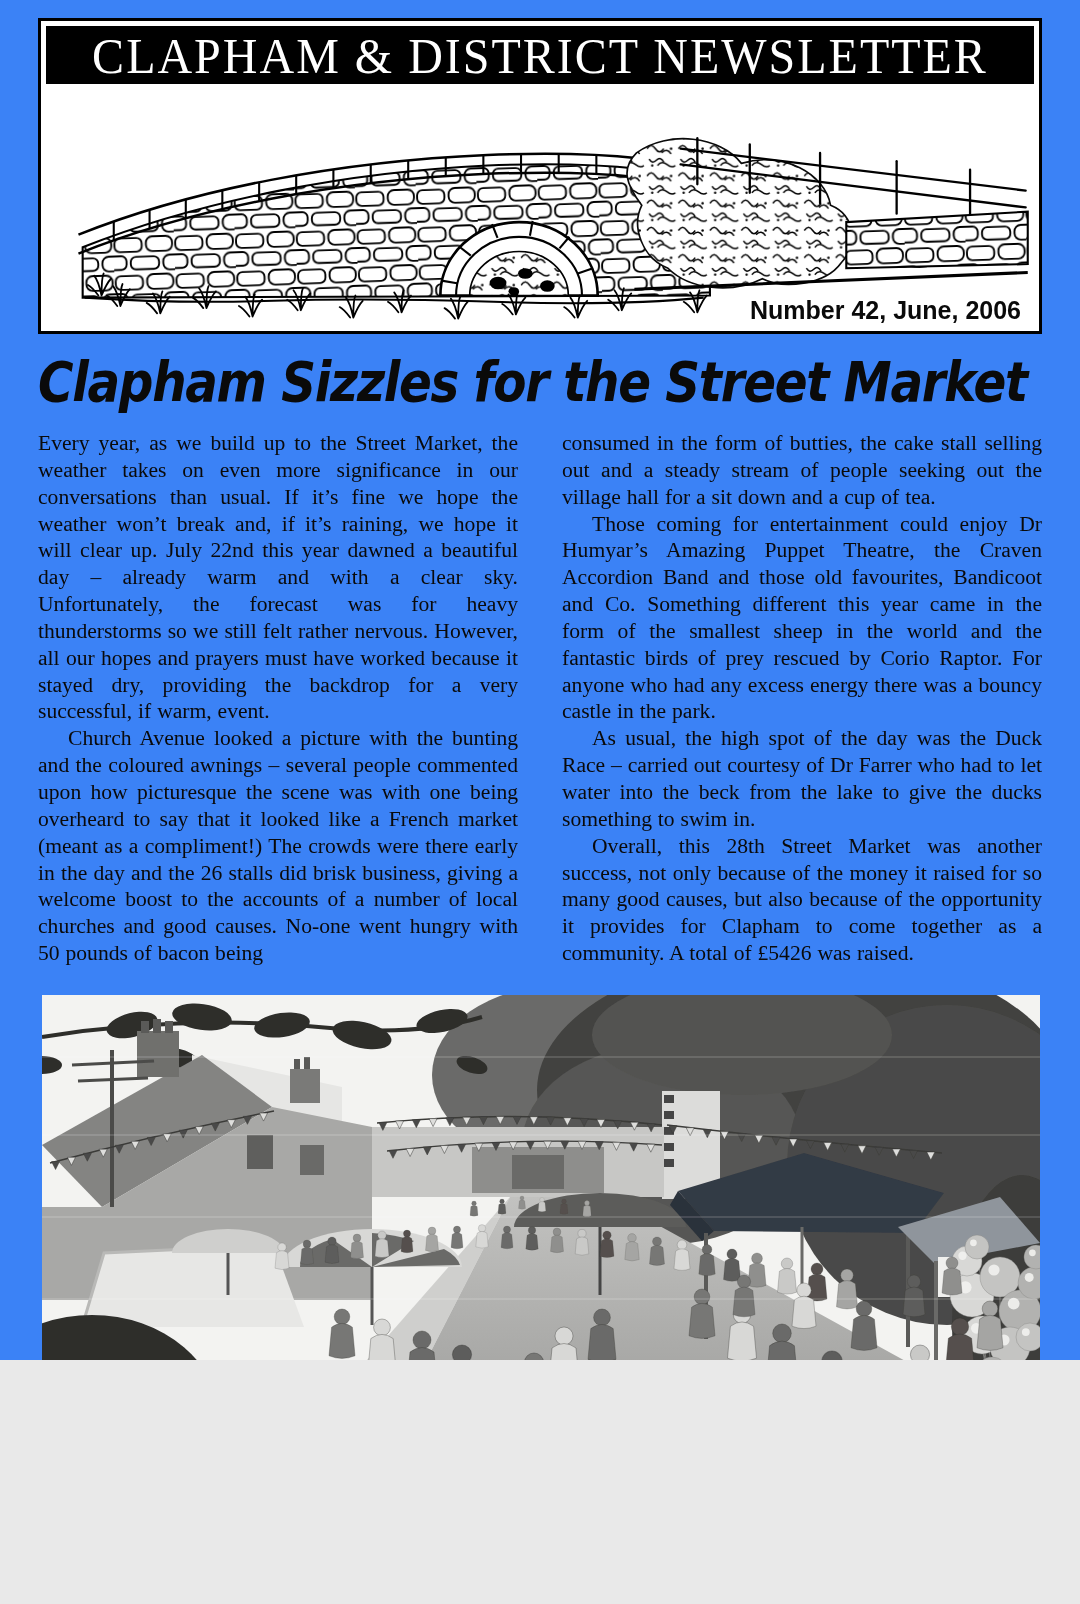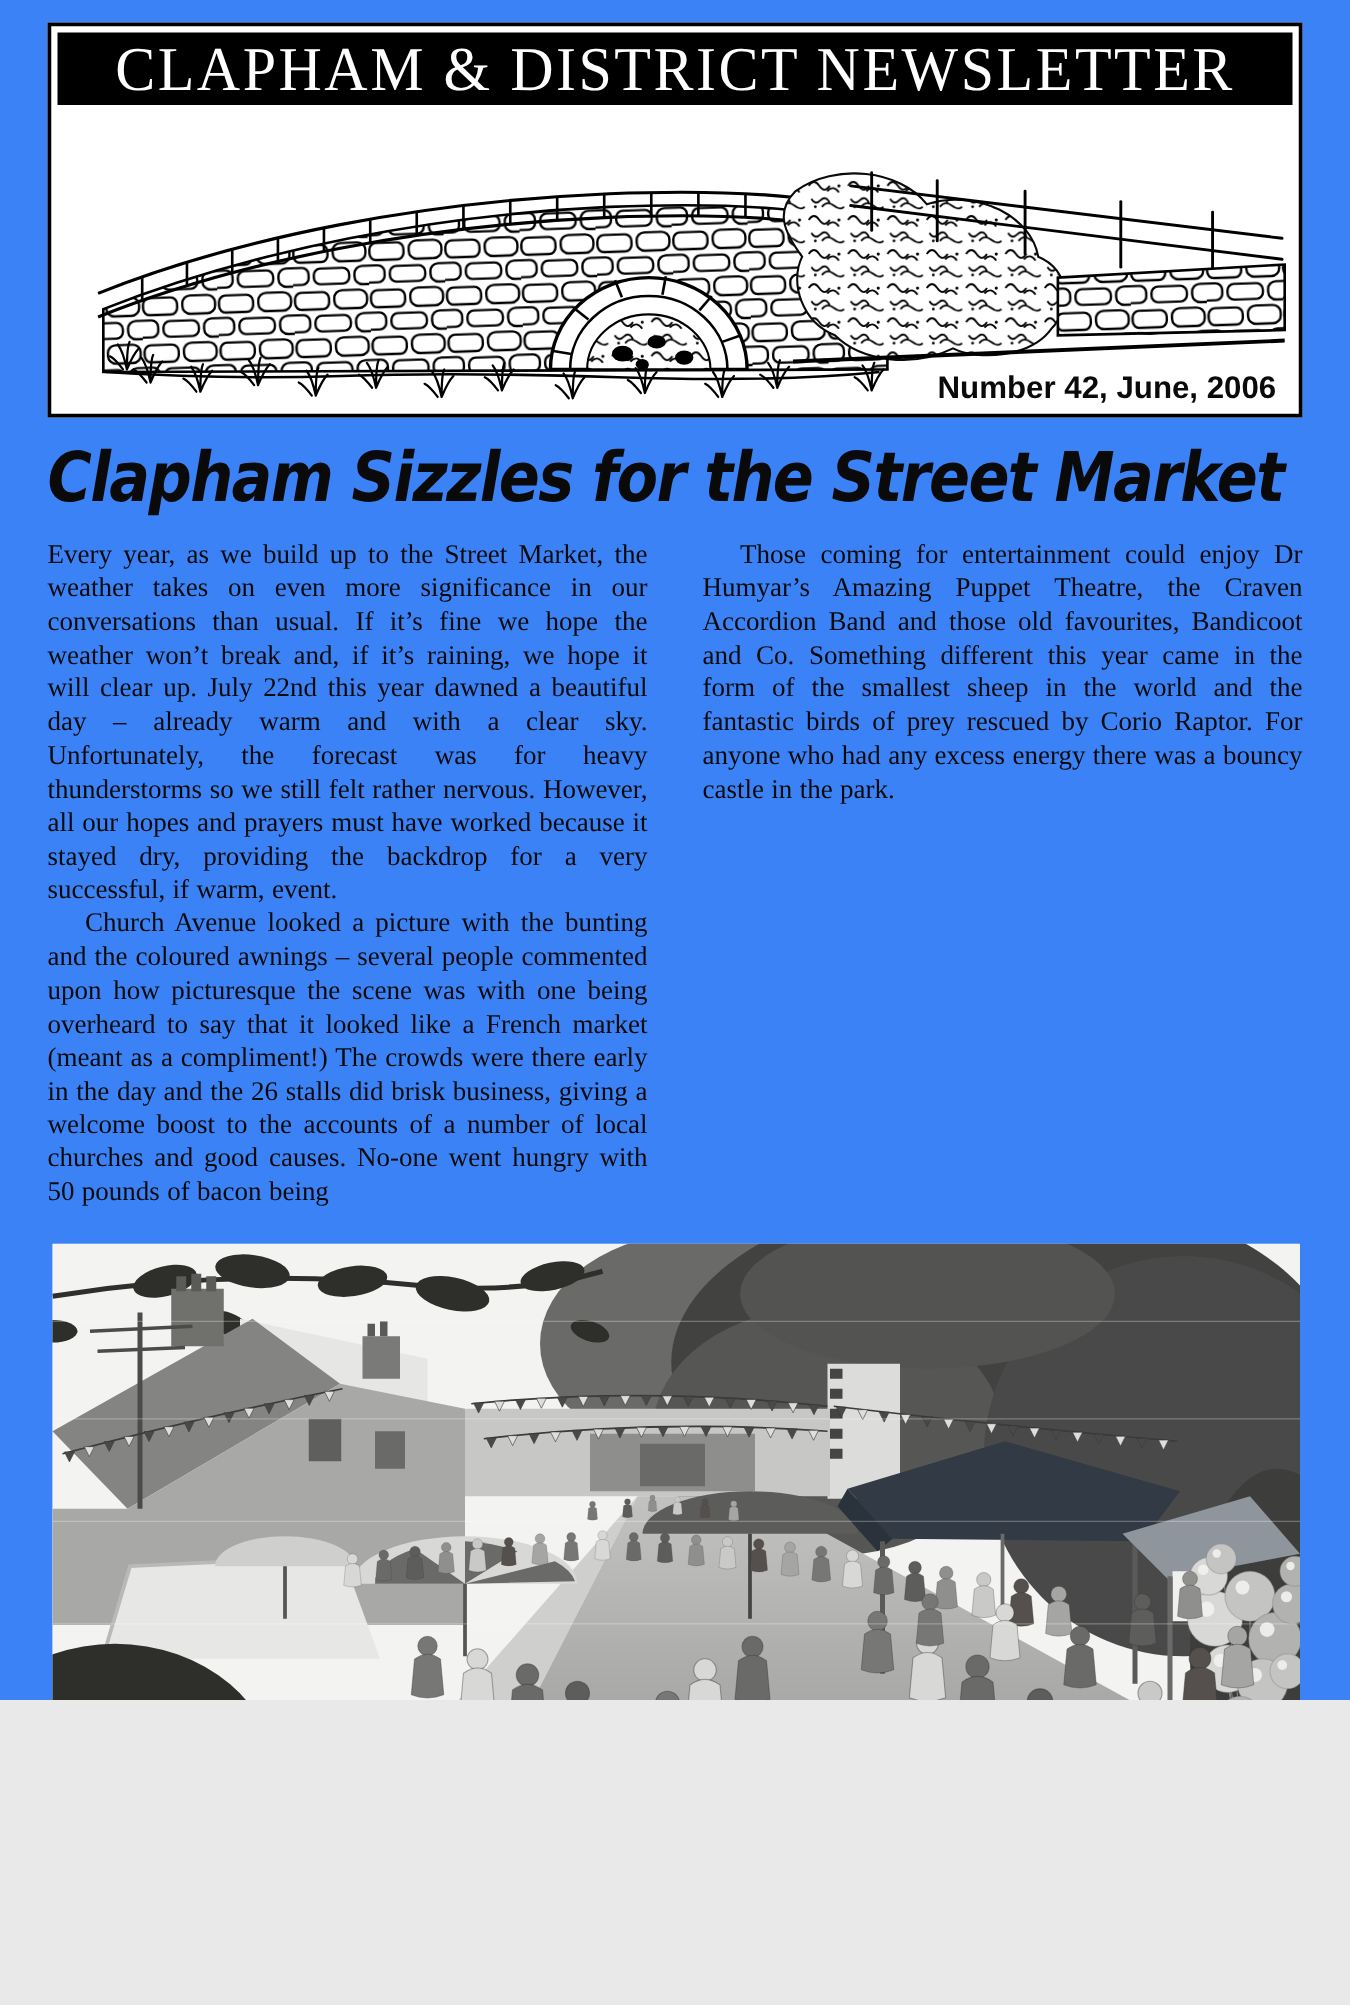--- a/index.html
+++ b/index.html
@@ -159,21 +159,24 @@
   </div>
 
   <h1 class="headline">Clapham Sizzles for the Street Market</h1>
 
   <div class="article">
     <div class="col" id="col-left">
         <p>Every year, as we build up to the Street Market, the weather takes on even more significance in our conversations than usual. If it’s fine we hope the weather won’t break and, if it’s raining, we hope it will clear up. July 22nd this year dawned a beautiful day – already warm and with a clear sky. Unfortunately, the forecast was for heavy thunderstorms so we still felt rather nervous. However, all our hopes and prayers must have worked because it stayed dry, providing the backdrop for a very successful, if warm, event.</p>
         <p class="indent">Church Avenue looked a picture with the bunting and the coloured awnings – several people commented upon how picturesque the scene was with one being overheard to say that it looked like a French market (meant as a compliment!) The crowds were there early in the day and the 26 stalls did brisk business, giving a welcome boost to the accounts of a number of local churches and good causes. No-one went hungry with 50 pounds of bacon being</p>
       </div>
     <div class="col" id="col-right">
+        <p>consumed in the form of butties, the cake stall selling out and a steady stream of people seeking out the village hall for a sit down and a cup of tea.</p>
         <p class="indent">Those coming for entertainment could enjoy Dr Humyar’s Amazing Puppet Theatre, the Craven Accordion Band and those old favourites, Bandicoot and Co. Something different this year came in the form of the smallest sheep in the world and the fantastic birds of prey rescued by Corio Raptor. For anyone who had any excess energy there was a bouncy castle in the park.</p>
+        <p class="indent">As usual, the high spot of the day was the Duck Race – carried out courtesy of Dr Farrer who had to let water into the beck from the lake to give the ducks something to swim in.</p>
+        <p class="indent">Overall, this 28th Street Market was another success, not only because of the money it raised for so many good causes, but also because of the opportunity it provides for Clapham to come together as a community. A total of £5426 was raised.</p>
       </div>
   </div>
 
   <figure class="photo" aria-label="Black-and-white photograph of the Clapham Street Market: crowds browsing stalls and gazebos along a sunny tree-lined village street decorated with bunting, with parasols, a marquee and a bunch of foil balloons.">
     <svg viewBox="0 0 998 530" preserveAspectRatio="none">
       <defs>
         <linearGradient id="roadg" x1="0" y1="0" x2="0" y2="1">
           <stop offset="0" stop-color="#c2c2c0"></stop>
             <stop offset="1" stop-color="#8f8f8d"></stop>
         </linearGradient>

